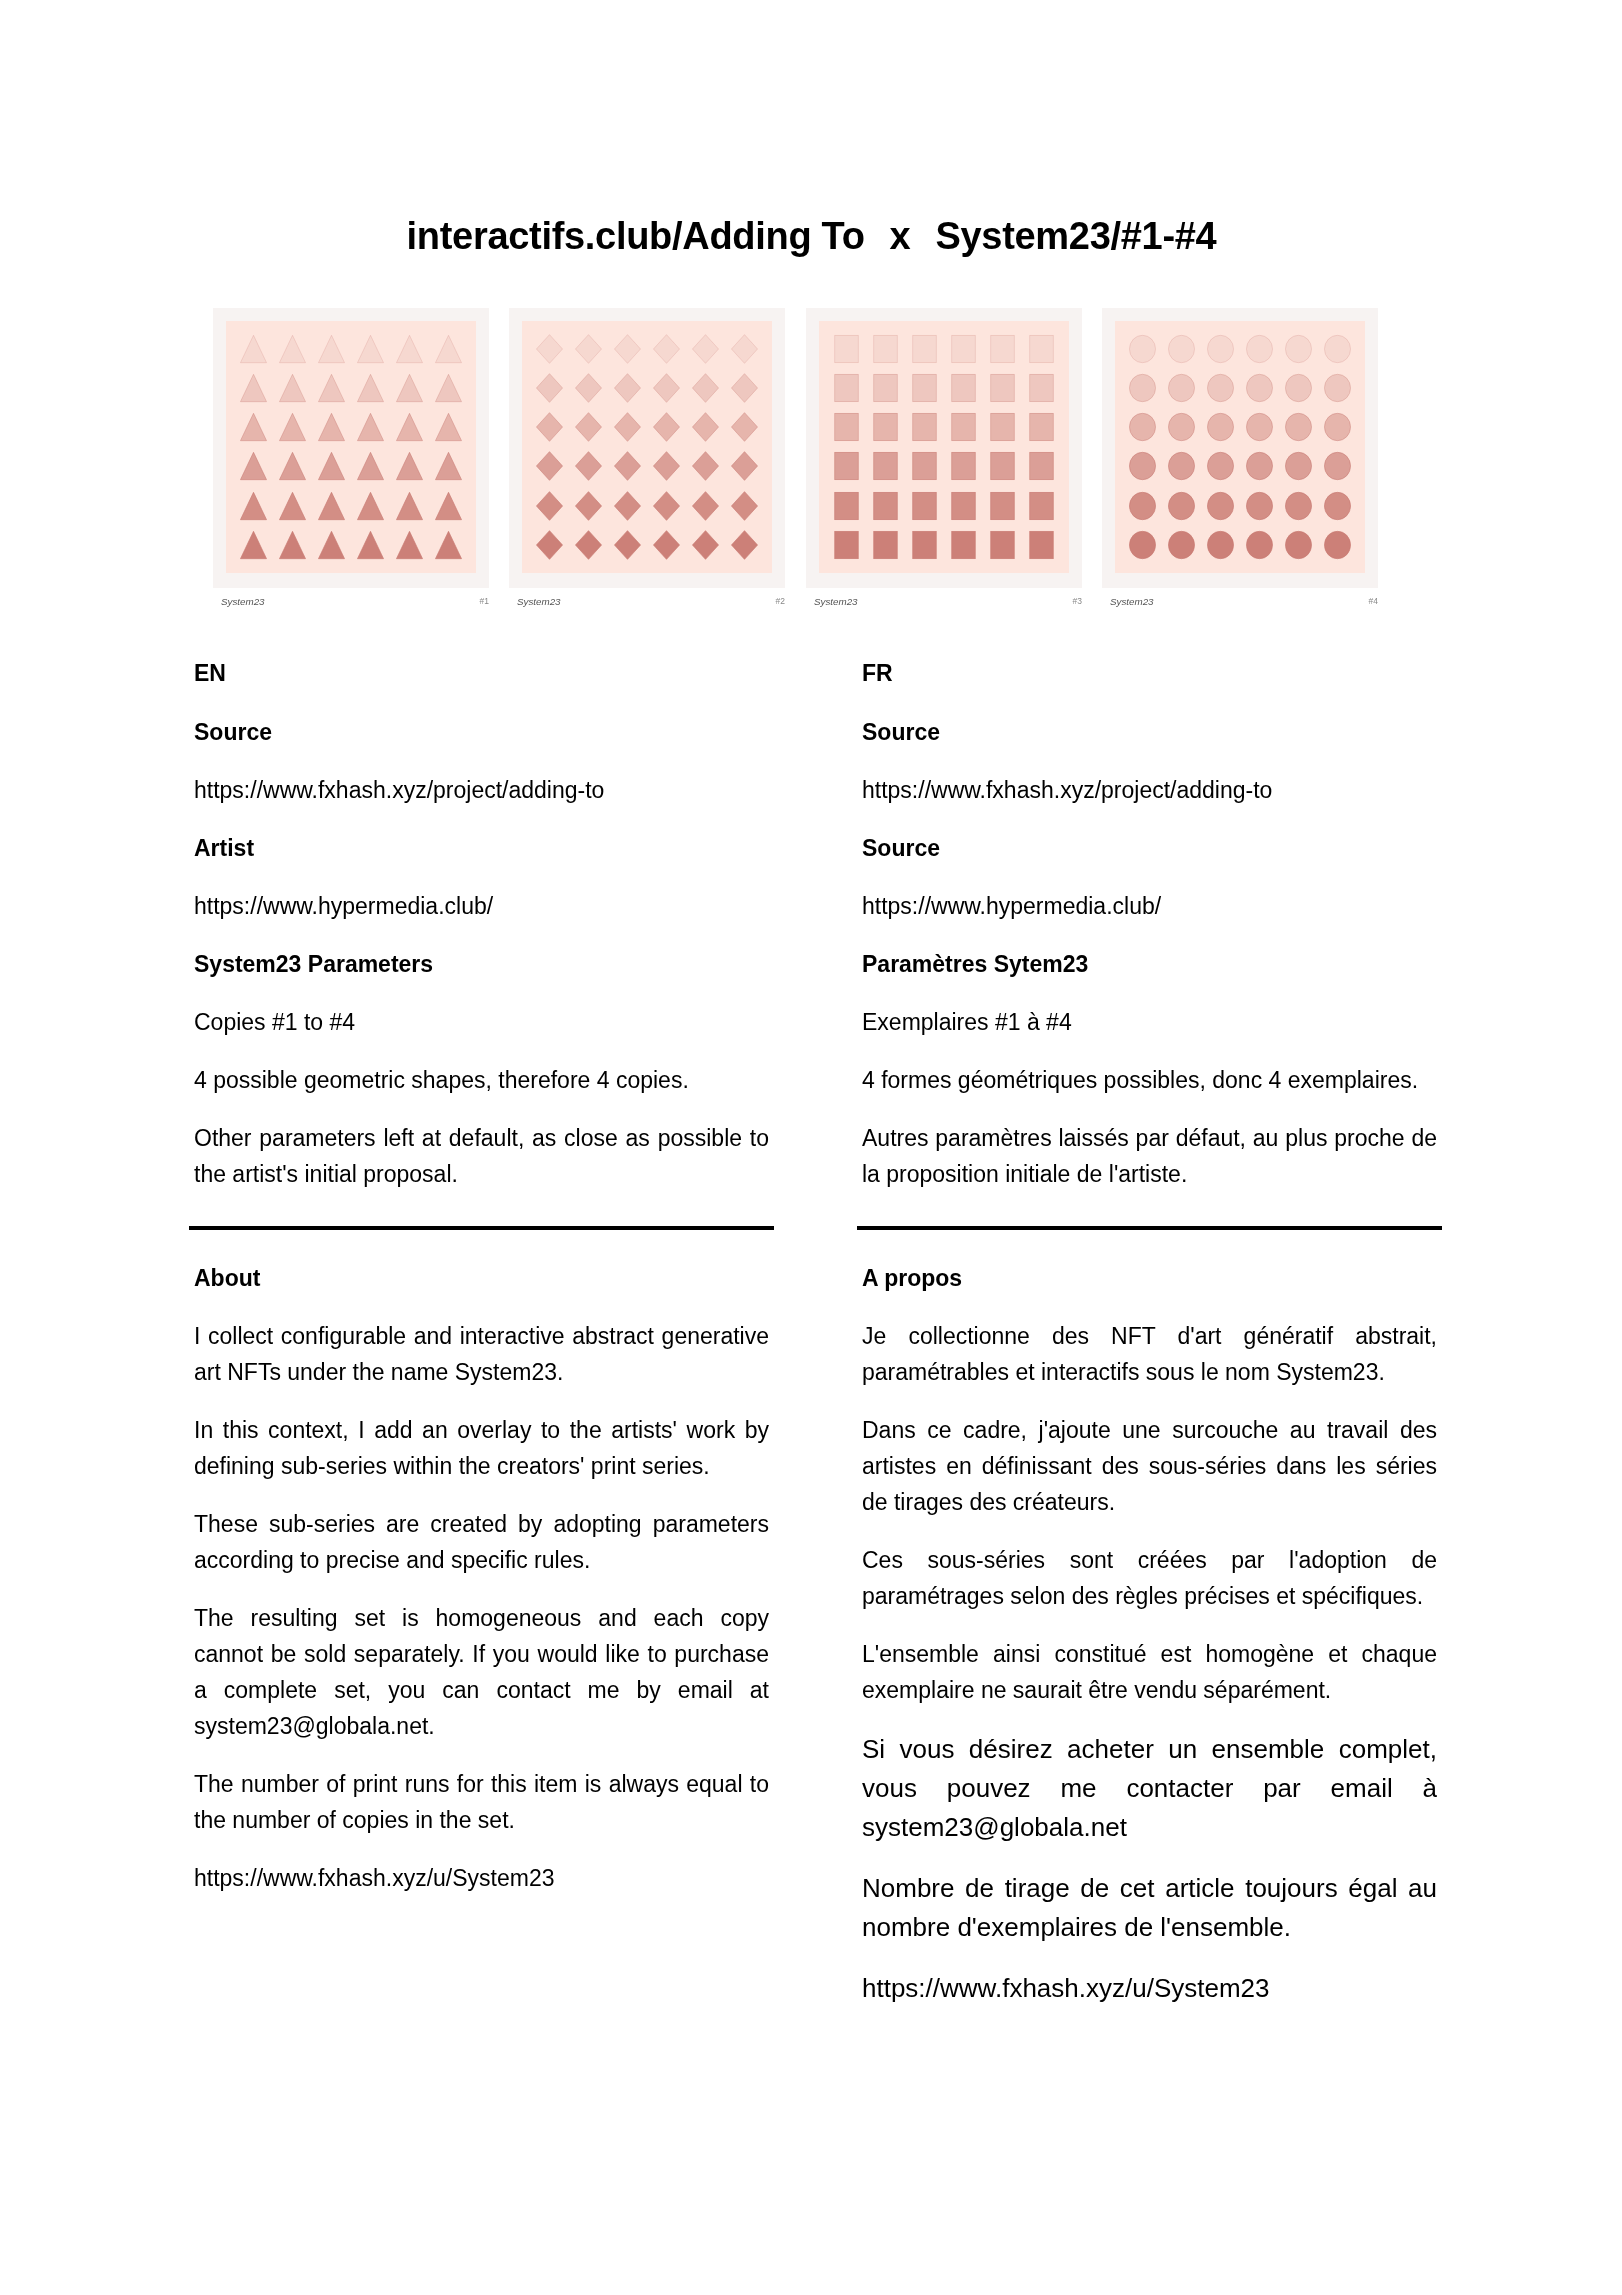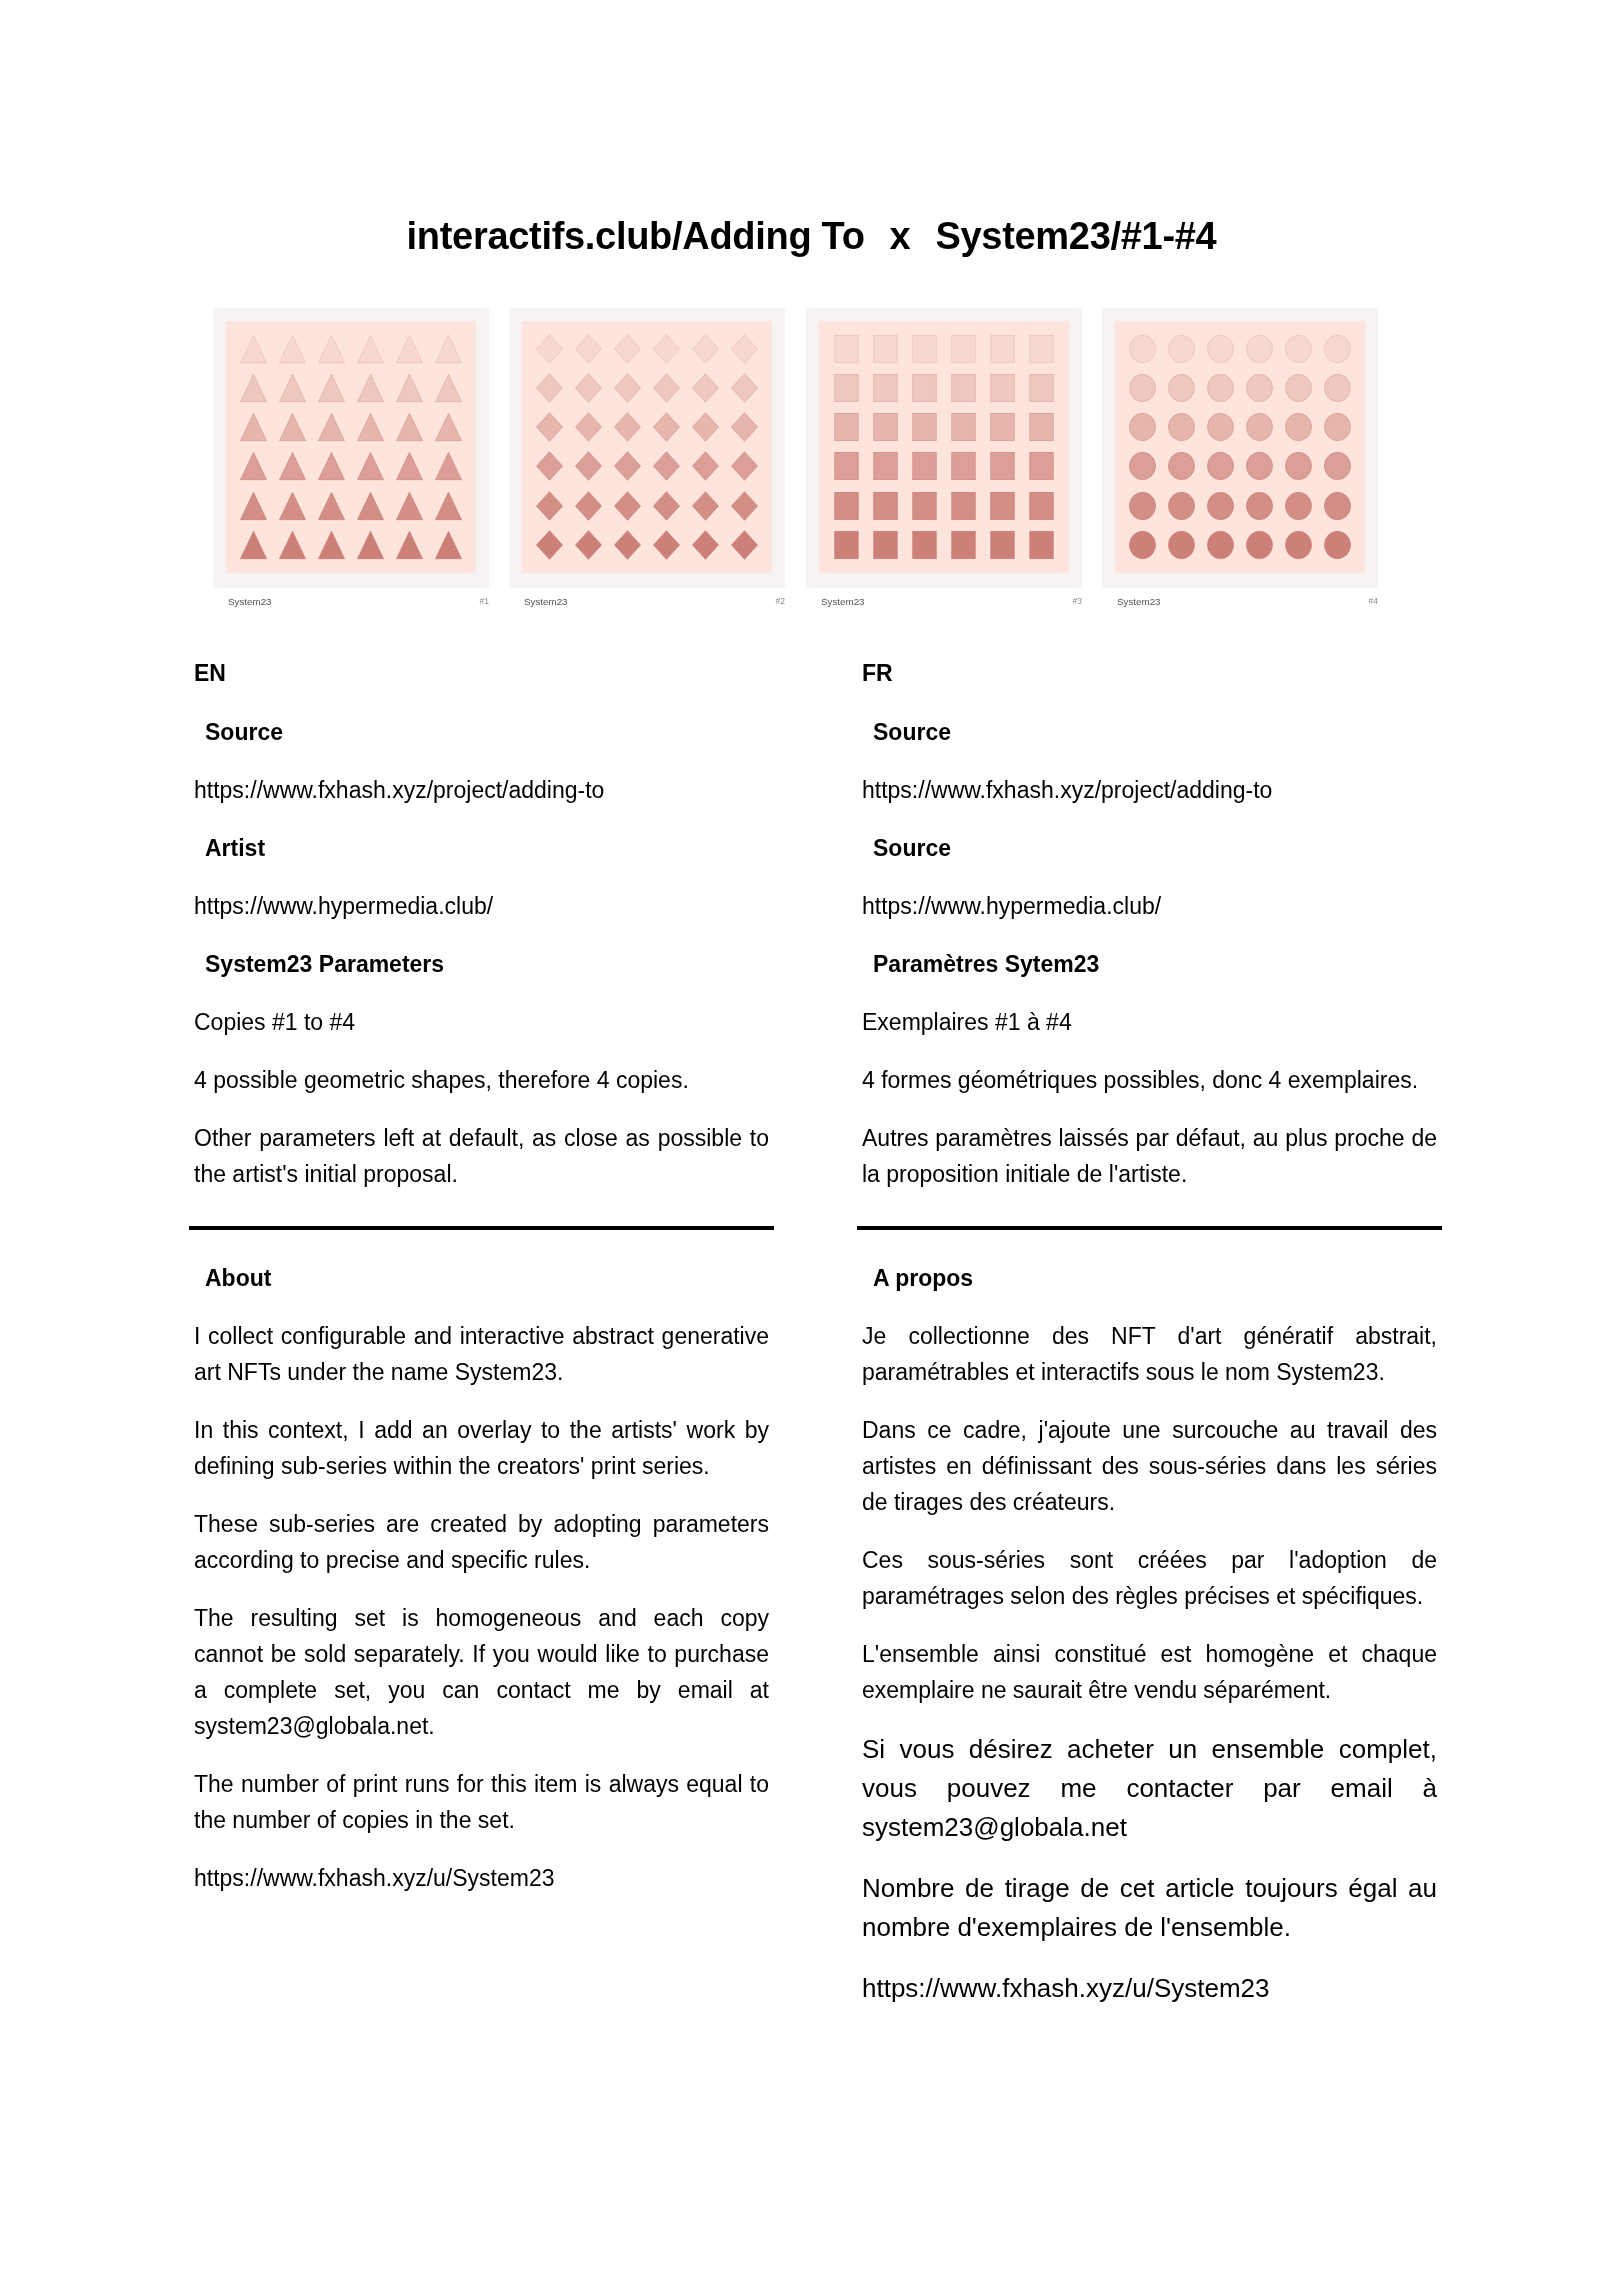--- a/index.html
+++ b/index.html
@@ -11,28 +11,28 @@
 
   .thumbs { position:absolute; top:308px; left:213px; width:1165px; height:308px; }
   .thumb { position:absolute; top:0; width:276px; height:308px; }
   .thumb .frame { position:absolute; top:0; left:0; width:276px; height:280px; background:#f7f3f2; }
   .thumb .paper { position:absolute; top:13px; left:13px; width:250px; height:252px; background:#fde5dd; }
   .thumb .grid { position:absolute; top:9.2px; left:9.2px; width:232px; height:233px;
                  display:grid; grid-template-columns:repeat(6,1fr); grid-template-rows:repeat(6,1fr); gap:2.6px; }
   .cell { display:flex; align-items:center; justify-content:center; }
   .cell svg { width:29px; height:30px; }
   .thumb .cap { position:absolute; top:288px; left:0; width:276px; font-size:9.8px; color:#555; }
-  .thumb .cap .brand { position:absolute; left:15px; }
+  .thumb .cap .brand { position:absolute; left:8px; font-style:italic; }
   .thumb .cap .num { position:absolute; right:0; color:#888; font-size:8.5px; }
 
   .col { position:absolute; top:654px; width:575px; font-size:23px; line-height:36px; }
   .col.en { left:194px; }
   .col.fr { left:862px; }
   .lang { font-size:23px; font-weight:bold; line-height:39px; margin:0 0 21px 0; }
-  .lbl { font-weight:bold; margin:0 0 22px 11px; }
+  .lbl { font-weight:bold; margin:0 0 22px 0; }
   .val { margin:0 0 22px 0; }
   .para { margin:0 0 22px 0; text-align:justify; }
   .rule { height:3.9px; background:#000; margin:41px -5.2px 30px -5.2px; }
   .big { font-size:26px; line-height:39px; }
   .link { text-decoration:none; color:#000; }
 </style>
 </head>
 <body>
 
 <h1 class="title">

